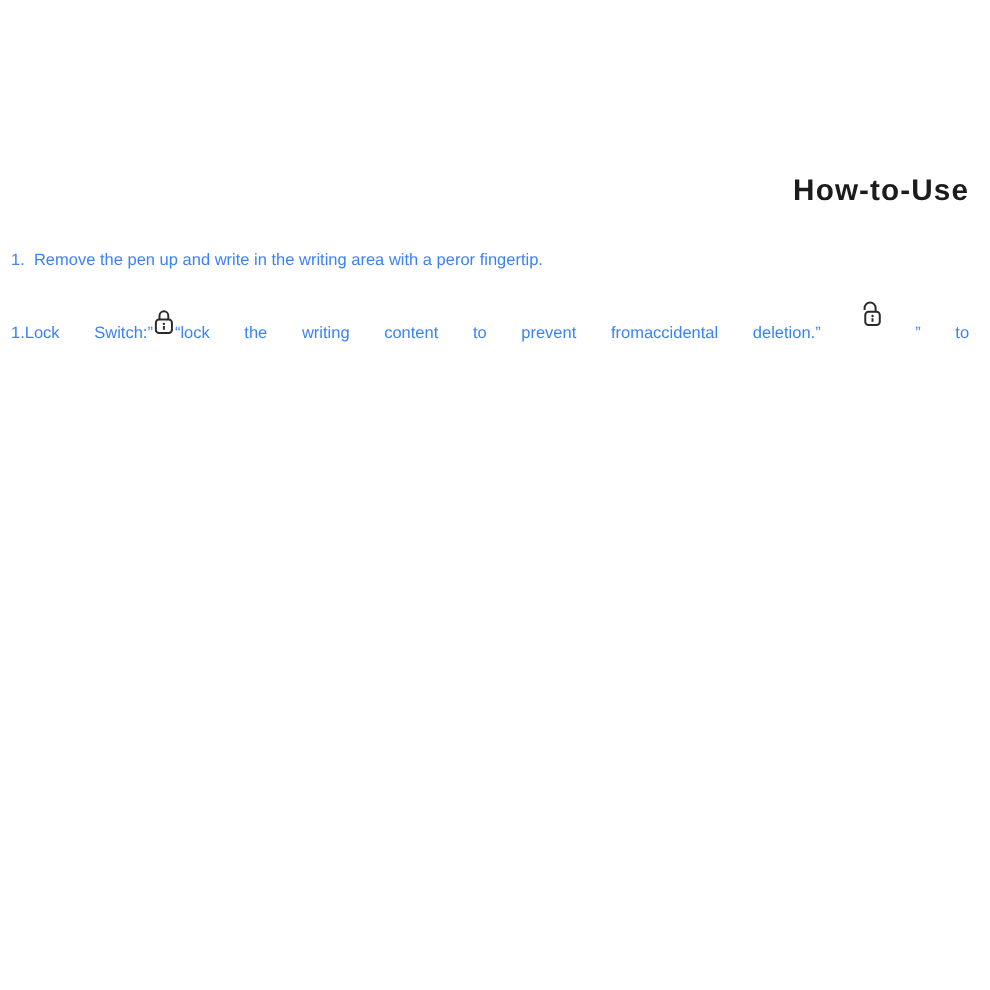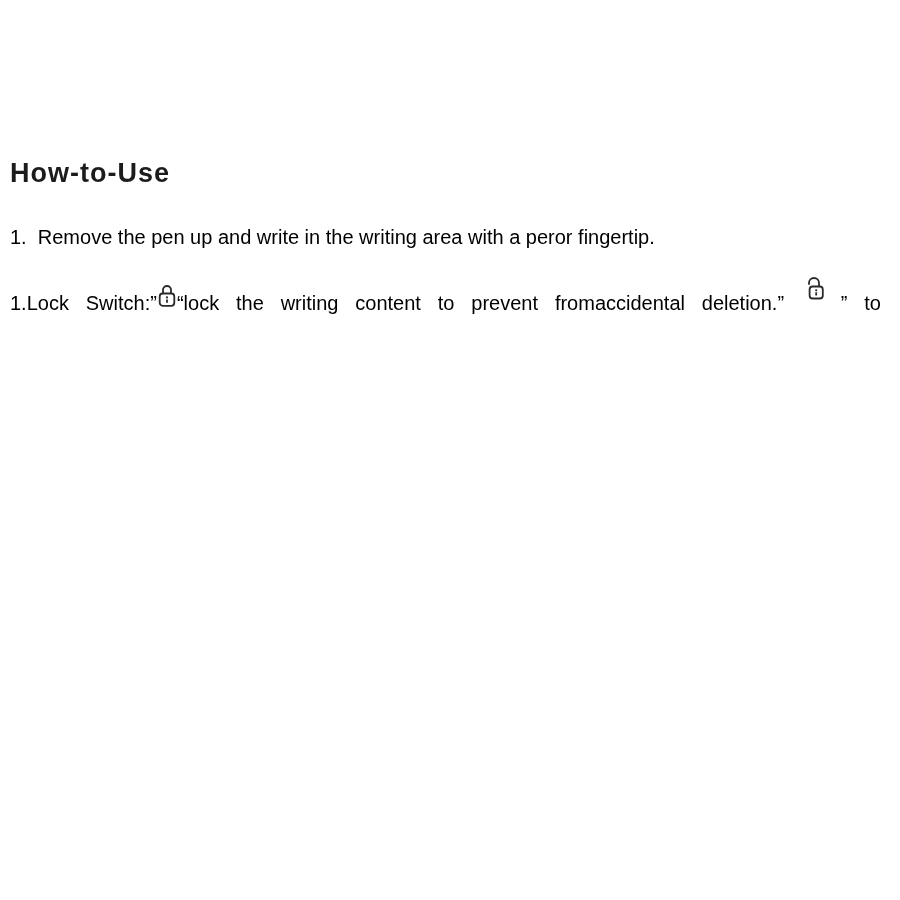--- a/index.html
+++ b/index.html
@@ -10,31 +10,31 @@
     height: 900px;
     background: #ffffff;
     overflow: hidden;
     font-family: "Liberation Sans", sans-serif;
     color: #222222;
   }
   .content {
     padding: 156px 19px 0 10px;
   }
   .doc-title {
-    text-align: left;
+    text-align: right;
     font-size: 27px;
     line-height: 34px;
     font-weight: bold;
     letter-spacing: 1px;
     color: #1c1c1c;
   }
   .body-text {
     margin-top: 14px;
-    font-size: 20px;
-    color: #000000;
+    font-size: 15px;
+    color: #3b82f6;
   }
   .line {
     line-height: 66px;
     font-weight: 400;
   }
   .just {
     text-align: justify;
     text-align-last: justify;
   }
   .lock-icon {

